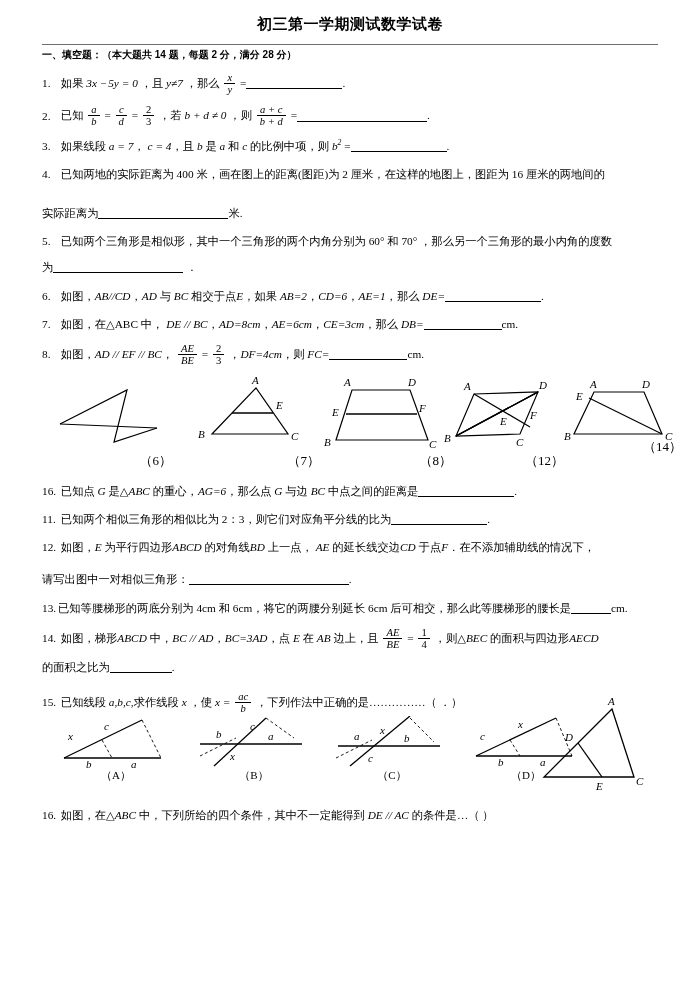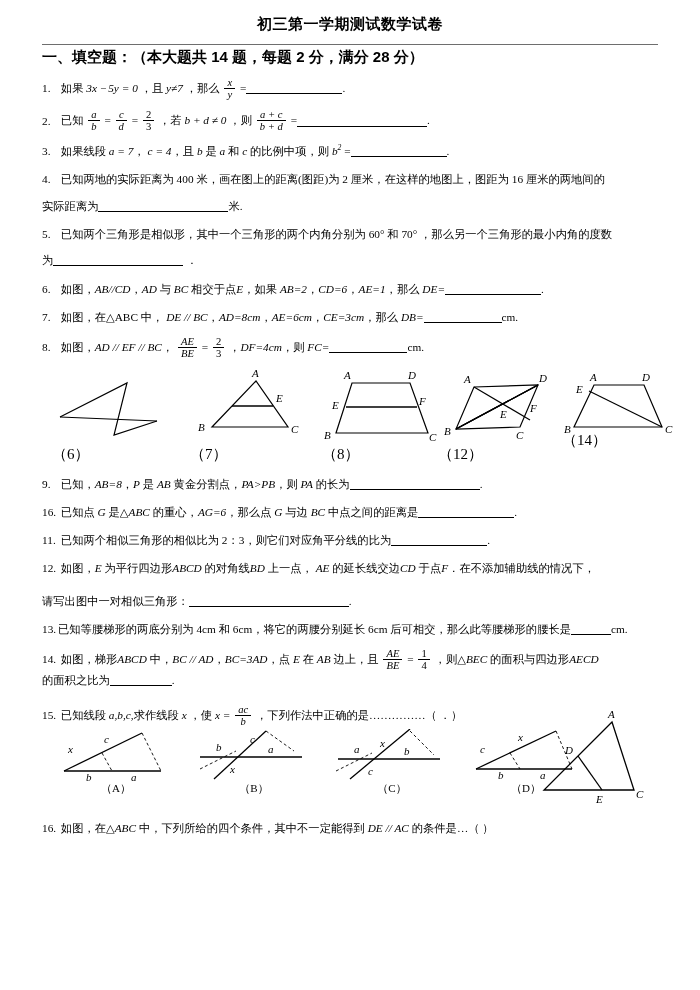--- a/index.html
+++ b/index.html
@@ -34,21 +34,21 @@
   .doc-title {
     text-align: center;
     font-weight: bold;
     font-size: 15px;
     letter-spacing: .5px;
     padding-top: 15px;
     font-family: "Liberation Sans", "DejaVu Sans", sans-serif;
   }
   .section-head {
     font-weight: bold;
-    font-size: 15px;
+    font-size: 10px;
     margin-top: 14px;
     font-family: "Liberation Sans", "DejaVu Sans", sans-serif;
   }
   .q {
     margin-top: 9.5px;
     line-height: 1.65;
     position: relative;
   }
   .qn {
     display: inline-block;
@@ -85,23 +85,23 @@
     height: 100px;
     margin-top: 6px;
   }
   .fig {
     position: absolute;
     top: 0;
   }
   .figcap {
     position: absolute;
     width: 100%;
-    text-align: left;
+    text-align: right;
     top: 80px;
-    font-size: 15px;
+    font-size: 13px;
   }
   .choices {
     position: relative;
     height: 74px;
     margin-top: 2px;
   }
   .choice {
     position: absolute;
     top: 0;
   }
@@ -192,21 +192,21 @@
     <span>和</span>
     <span class="it">c</span>
     <span>的比例中项，则</span>
     <span class="it">b</span><sup class="pw">2</sup>
     <span>=</span><span class="blank b-lg"></span><span>.</span>
   </div>
 
   <div class="q">
     <span class="qn">4.</span>
     <span>已知两地的实际距离为 400 米，画在图上的距离(图距)为 2 厘米，在这样的地图上，图距为 16 厘米的两地间的</span>
-    <div style="margin-top:8px">
+    <div style="margin-top:20px">
       <span>实际距离为</span><span class="blank b-xl"></span><span>米.</span>
     </div>
   </div>
 
   <div class="q">
     <span class="qn">5.</span>
     <span>已知两个三角形是相似形，其中一个三角形的两个内角分别为 60° 和 70° ，那么另一个三角形的最小内角的度数</span>
     <div style="margin-top:8px">
       <span>为</span><span class="blank b-xl"></span>
       <span>．</span>
@@ -306,29 +306,20 @@
         <text x="28" y="16">A</text>
         <text x="80" y="16">D</text>
         <text x="14" y="28">E</text>
         <text x="2" y="68">B</text>
         <text x="103" y="68">C</text>
       </svg>
       <div class="figcap" style="top:66px">（14）</div>
     </div>
   </div>
 
-  <div class="q">
-    <span class="qn">9.</span>
-    <span>已知，</span><span class="it">AB=8</span><span>，</span><span class="it">P</span>
-    <span>是</span>
-    <span class="it">AB</span>
-    <span>黄金分割点，</span><span class="it">PA&gt;PB</span><span>，则</span>
-    <span class="it">PA</span>
-    <span>的长为</span><span class="blank b-xl"></span><span>.</span>
-  </div>
 
   <div class="q">
     <span class="qn">16.</span>
     <span>已知点</span>
     <span class="it">G</span>
     <span>是△</span><span class="it">ABC</span>
     <span>的重心，</span><span class="it">AG=6</span><span>，那么点</span>
     <span class="it">G</span>
     <span>与边</span>
     <span class="it">BC</span>
@@ -370,21 +361,21 @@
       <span class="num">AE</span>
       <span class="den">BE</span>
     </span>
     <span>=</span>
     <span class="frac">
       <span class="num rm">1</span>
       <span class="den rm">4</span>
     </span>
     <span>，则△</span><span class="it">BEC</span>
     <span>的面积与四边形</span><span class="it">AECD</span>
-    <div style="">
+    <div style="margin-top:8px">
       <span>的面积之比为</span><span class="blank b-sm"></span><span>.</span>
     </div>
   </div>
 
 
   <div class="q15wrap">
     <div class="q" style="margin-top:14px; padding-right:130px;">
       <span class="qn">15.</span>
       <span>已知线段</span>
       <span class="it">a,b,c</span><span>,求作线段</span>

